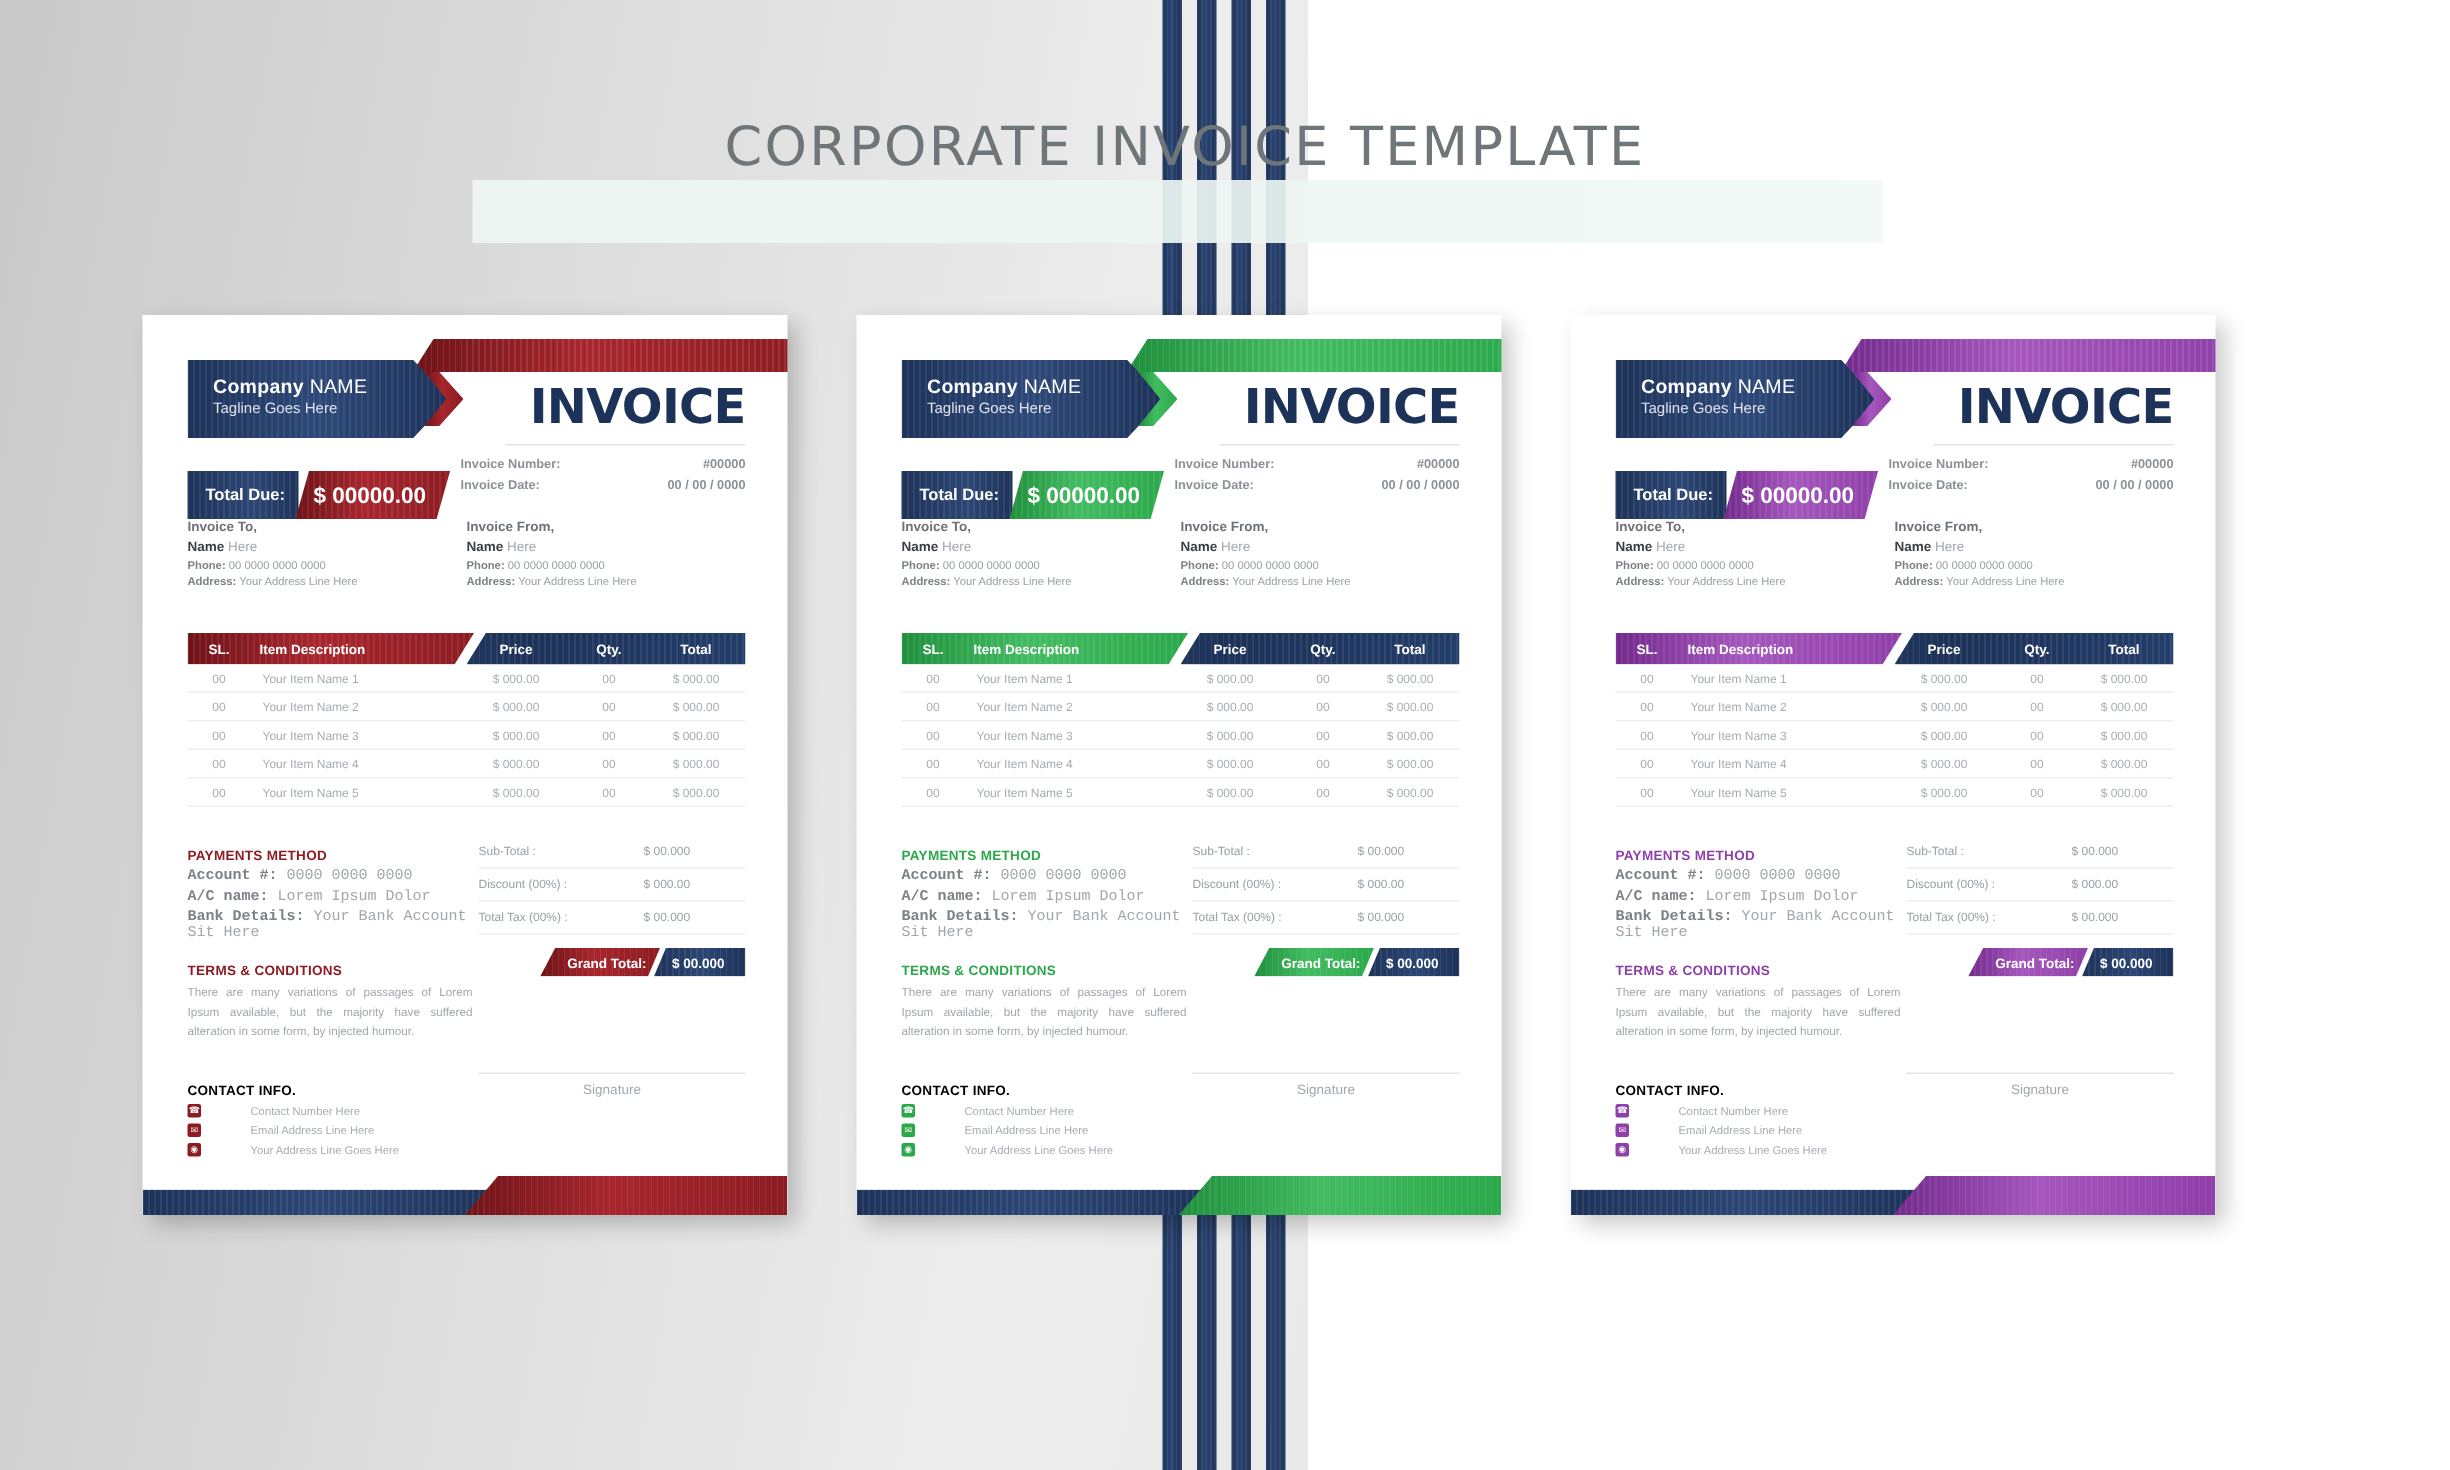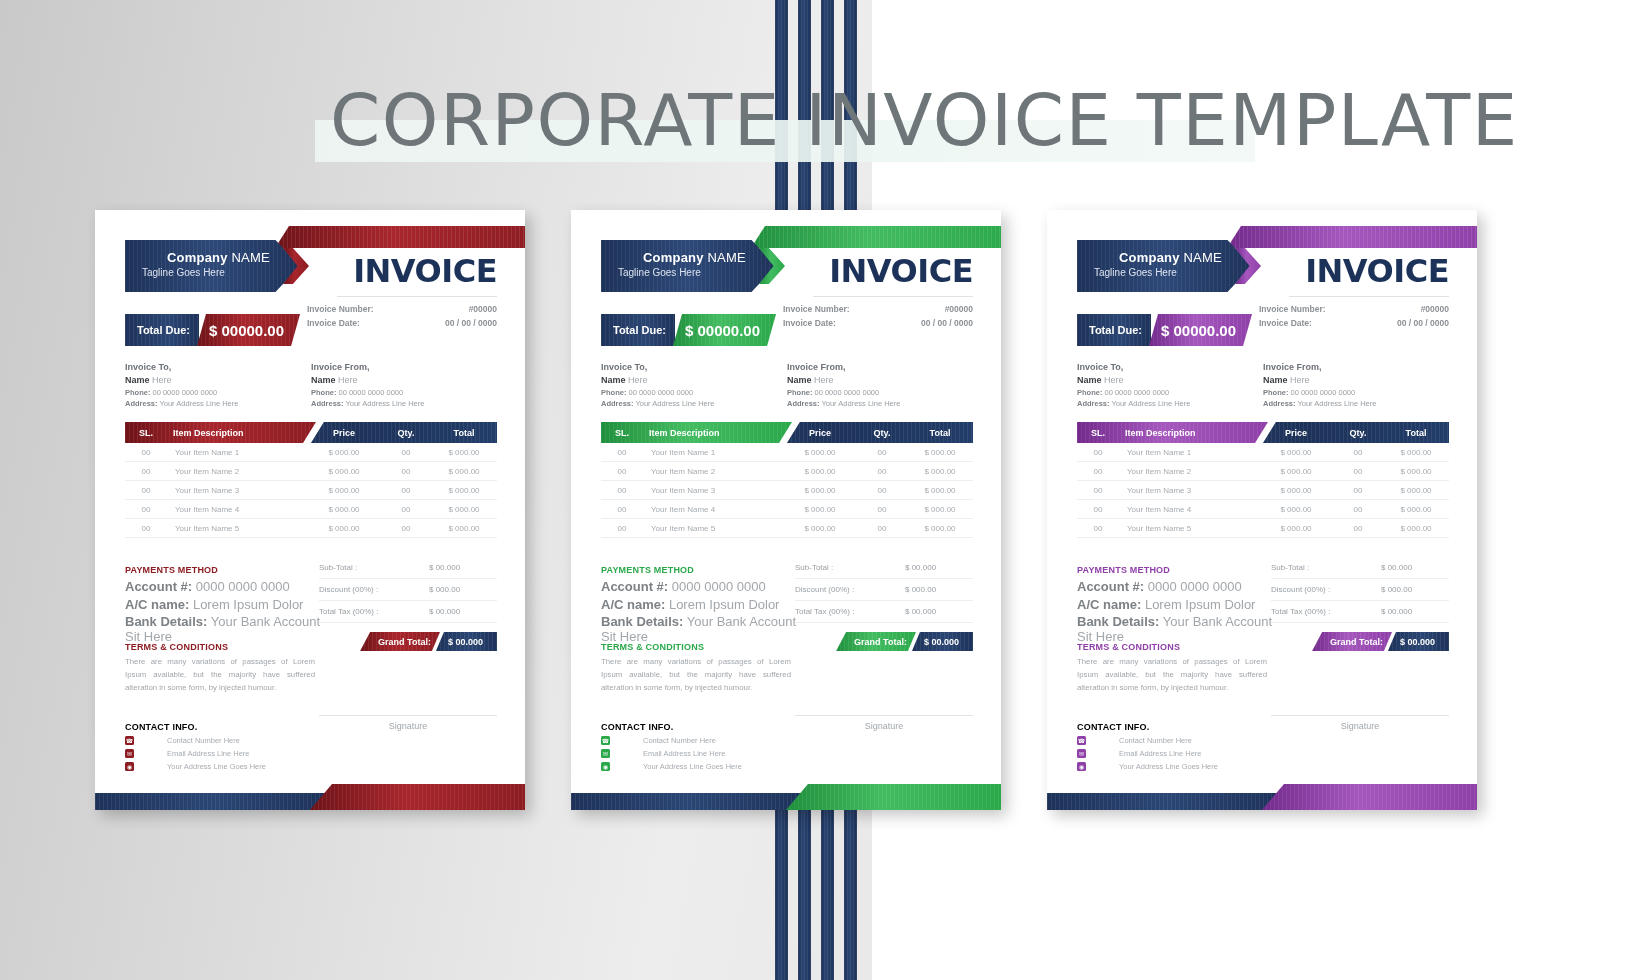--- a/index.html
+++ b/index.html
@@ -48,21 +48,21 @@
     position: absolute;
     left: 315px; top: 120px;
     width: 940px; height: 42px;
     background: linear-gradient(90deg, rgba(240,248,245,.85) 0%, rgba(236,246,242,.92) 50%, rgba(241,248,245,.85) 100%);
   }
   #page-title {
     position: absolute;
     left: 330px; top: 78px;
     width: 920px;
     text-align: center;
-    font-size: 72px;
+    font-size: 36px;
     letter-spacing: 1.5px;
     color: #6f7679;
     font-weight: 400;
     font-family: "DejaVu Sans", sans-serif;
     white-space: nowrap;
   }
 
   
   .invoice-card {
     position: absolute;
@@ -99,21 +99,21 @@
     clip-path: polygon(0 0, 86% 0, 100% 50%, 86% 100%, 0 100%);
     padding: 10px 0 0 17px;
     color: #fff;
   }
   .company-block::before {
     content: ""; position: absolute; inset: 0;
     background-image: repeating-linear-gradient(90deg, rgba(255,255,255,.07) 0 1px, rgba(0,0,0,0) 1px 4px);
     pointer-events: none;
   }
   .company-name { font-size: 13px; letter-spacing: .2px; position: relative; }
-  .company-name b { font-weight: 700; margin-left: 25px; }
+  .company-name b { font-weight: 700; }
   .company-name span { font-weight: 400; }
   .company-tagline { font-size: 10px; margin-top: 2px; color: #dde3ee; position: relative; }
 
   
   .chevron-accent {
     position: absolute;
     left: 188px; top: 38px;
     width: 26px; height: 36px;
     clip-path: polygon(0 0, 38% 0, 100% 50%, 38% 100%, 0 100%, 56% 50%);
   }
@@ -174,21 +174,21 @@
     position: relative;
   }
   .totaldue-value::after, .totaldue-label::after {
     content: ""; position: absolute; inset: 0;
     background-image: repeating-linear-gradient(90deg, rgba(255,255,255,.08) 0 1px, rgba(0,0,0,0) 1px 4px);
   }
 
   
   .addr-area {
     position: absolute;
-    left: 30px; top: 152px;
+    left: 30px; top: 136px;
     width: 372px;
     display: flex;
   }
   .addr-col { width: 50%; }
   .addr-h { font-size: 9px; color: #6d7278; font-weight: 700; margin-bottom: 3px; }
   .addr-name { font-size: 9px; color: #4d5156; margin-bottom: 3px; }
   .addr-name b { font-weight: 700; color: #3b3f44; }
   .addr-name span { color: #a2a7ac; }
   .addr-line { font-size: 7.5px; color: #9aa0a5; margin-bottom: 2px; }
   .addr-line b { font-weight: 700; color: #7d8287; }
@@ -259,21 +259,21 @@
   }
   .sum-row .sval { width: 66px; text-align: left; }
 
   
   .payments {
     position: absolute;
     left: 30px; top: 355px;
     width: 210px;
   }
   .sec-title { font-size: 9px; font-weight: 700; letter-spacing: .2px; margin-bottom: 4px; }
-  .pay-line { font-size: 13px; color: #a2a7ac; margin-bottom: 2.5px; }
+  .pay-line { font-size: 10px; color: #a2a7ac; margin-bottom: 2.5px; font-family: Liberation Mono, monospace; }
   .pay-line b { font-weight: 700; color: #7d8287; }
 
   
   .grand-wrap {
     position: absolute;
     right: 28px; top: 422px;
     height: 19px;
     display: flex;
     align-items: stretch;
   }

